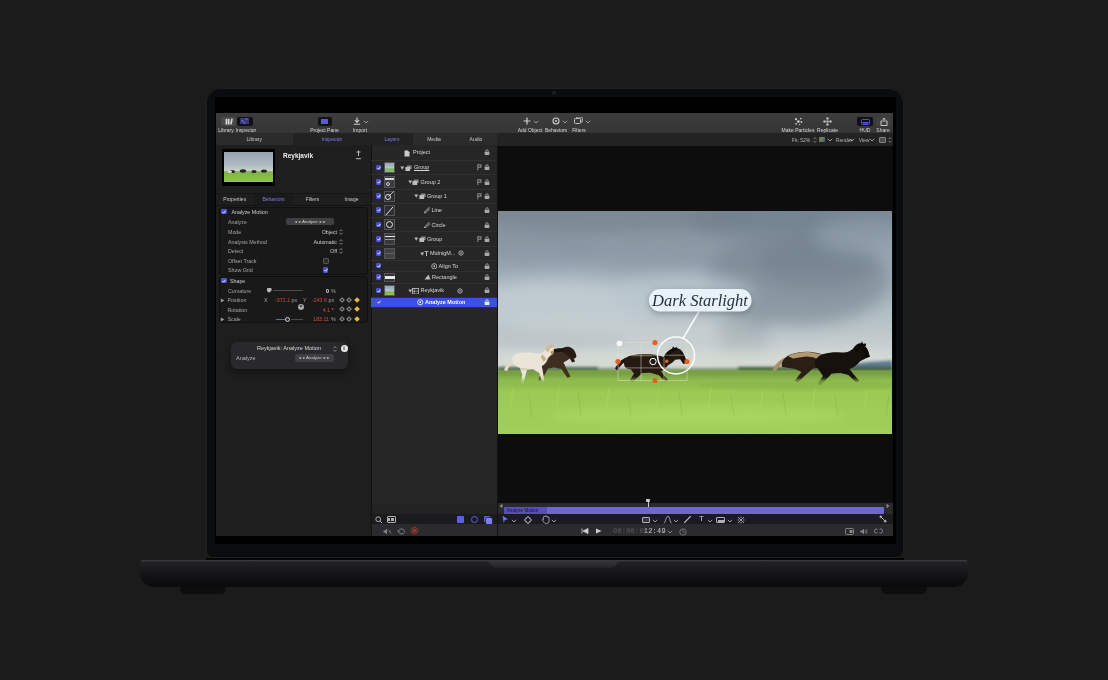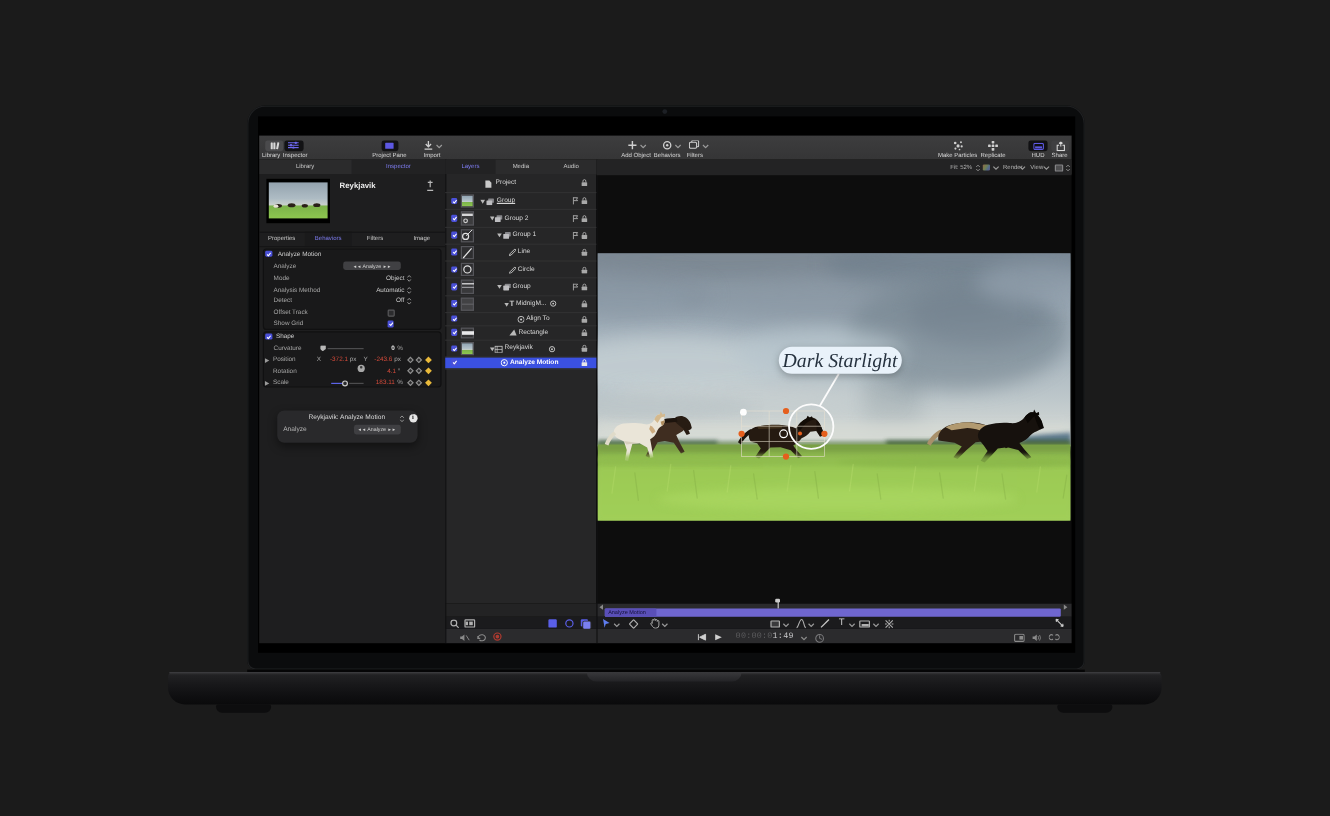--- a/index.html
+++ b/index.html
@@ -574,21 +574,21 @@
       <path d="M1.5,3.5 a3,2.5 0 1 1 1,1.8 M1.2,2 V4 H3.2" fill="none" stroke="#8a8a8a" stroke-width="0.9"></path>
     </svg>
   <div class="a" style="left:411px;top:527px;width:7px;height:7px;border:1.2px solid #b03a30;border-radius:50%;"></div>
   <div class="a" style="left:413.2px;top:529.2px;width:2.6px;height:2.6px;border-radius:50%;background:#b03a30;"></div>
   <svg class="a" style="left:581px;top:528px;" width="8" height="6" viewBox="0 0 8 6">
       <path d="M1,0.5 V5.5 M7,0.5 L2,3 L7,5.5 Z" fill="#cfcfcf" stroke="#cfcfcf" stroke-width="0.8"></path>
     </svg>
   <svg class="a" style="left:595px;top:528px;" width="7" height="6" viewBox="0 0 7 6">
       <path d="M1,0.5 L6.5,3 L1,5.5 Z" fill="#cfcfcf"></path>
     </svg>
-  <div class="a" style="left:613px;top:527px;font-size:7px;color:#5c5c5e;font-family:'Liberation Mono',monospace;letter-spacing:0.2px;">00:00:0<span style="color:#c9c9cb;">1:49</span></div>
+  <div class="a" style="left:613px;top:527px;font-size:7px;color:#5c5c5e;font-family:'Liberation Mono',monospace;letter-spacing:0.2px;">00:00:0<span style="color:#c9c9cb;">12:49</span></div>
   <svg class="a" style="left:667px;top:530px;" width="6" height="4" viewBox="0 0 6 4">
       <path d="M0.8,0.8 L3,3 L5.2,0.8" stroke="#8a8a8a" stroke-width="1" fill="none"></path>
     </svg>
   <svg class="a" style="left:679px;top:527.5px;" width="8" height="8" viewBox="0 0 8 8">
       <circle cx="4" cy="4" r="3.2" fill="none" stroke="#7a7a7c" stroke-width="0.9"></circle>
       <path d="M4,4 L4,1.5 M4,4 L6,4.8" stroke="#7a7a7c" stroke-width="0.8"></path>
     </svg>
   <svg class="a" style="left:845px;top:527.5px;" width="9" height="7" viewBox="0 0 9 7">
       <rect x="0.5" y="0.5" width="8" height="6" rx="1" fill="none" stroke="#8a8a8a" stroke-width="0.9"></rect>
       <rect x="4.5" y="2" width="3" height="3" fill="#8a8a8a"></rect>

